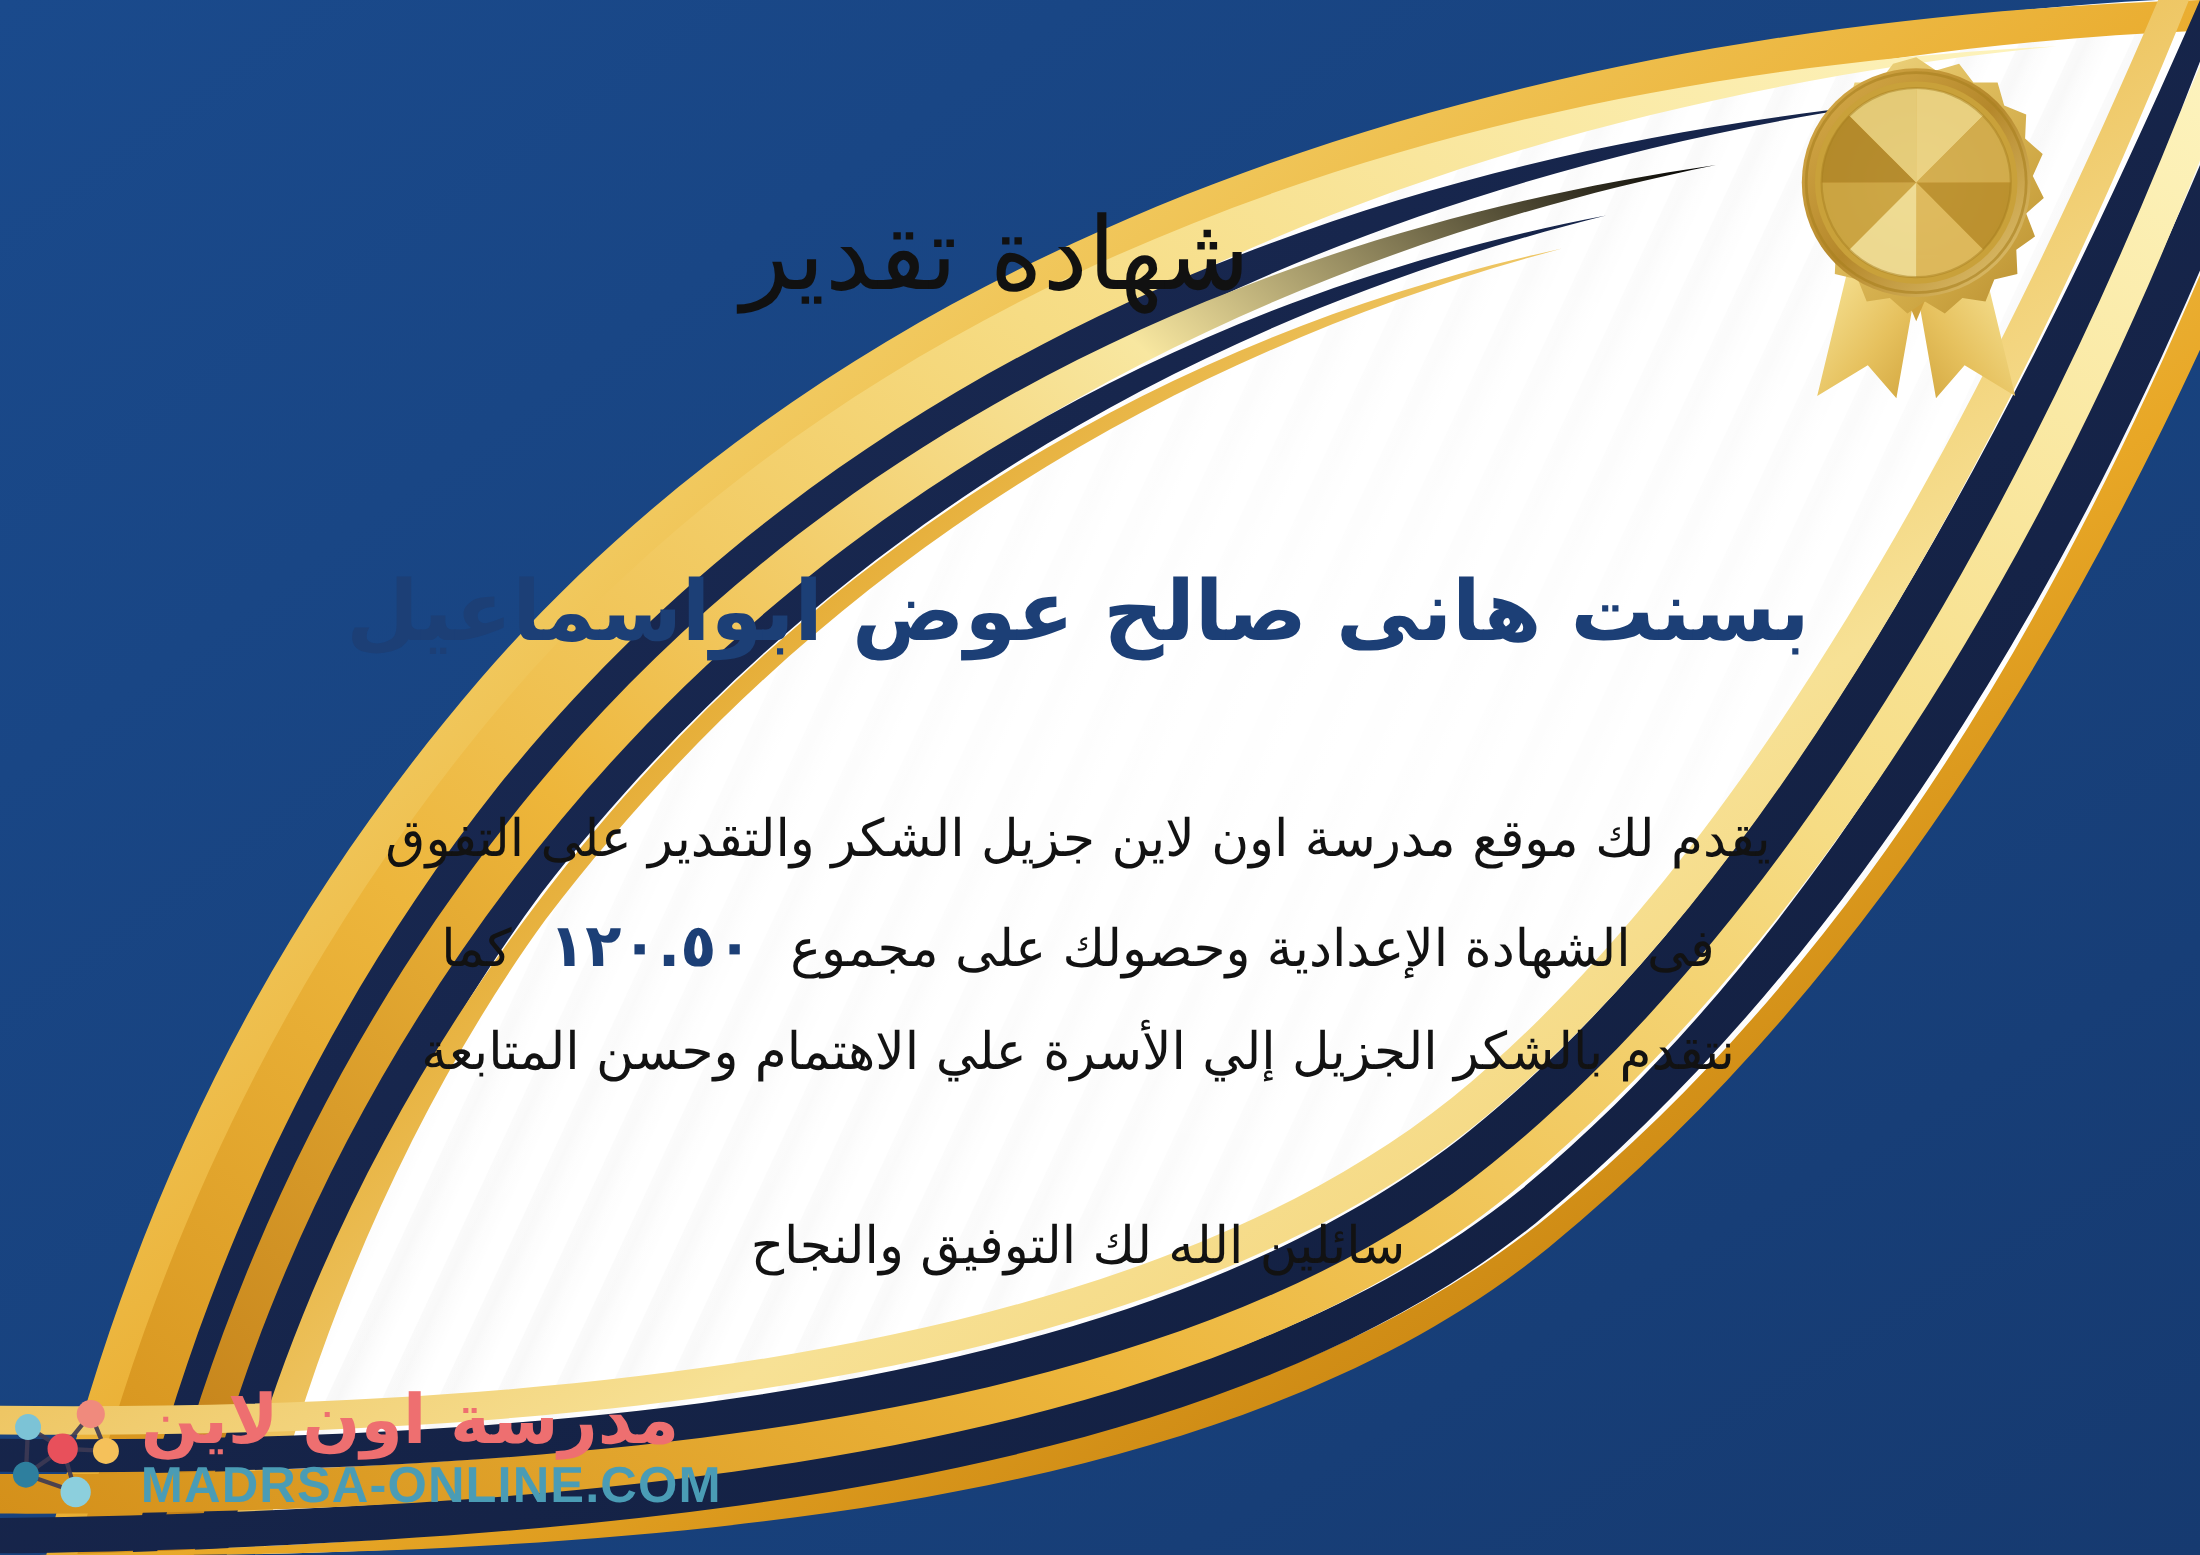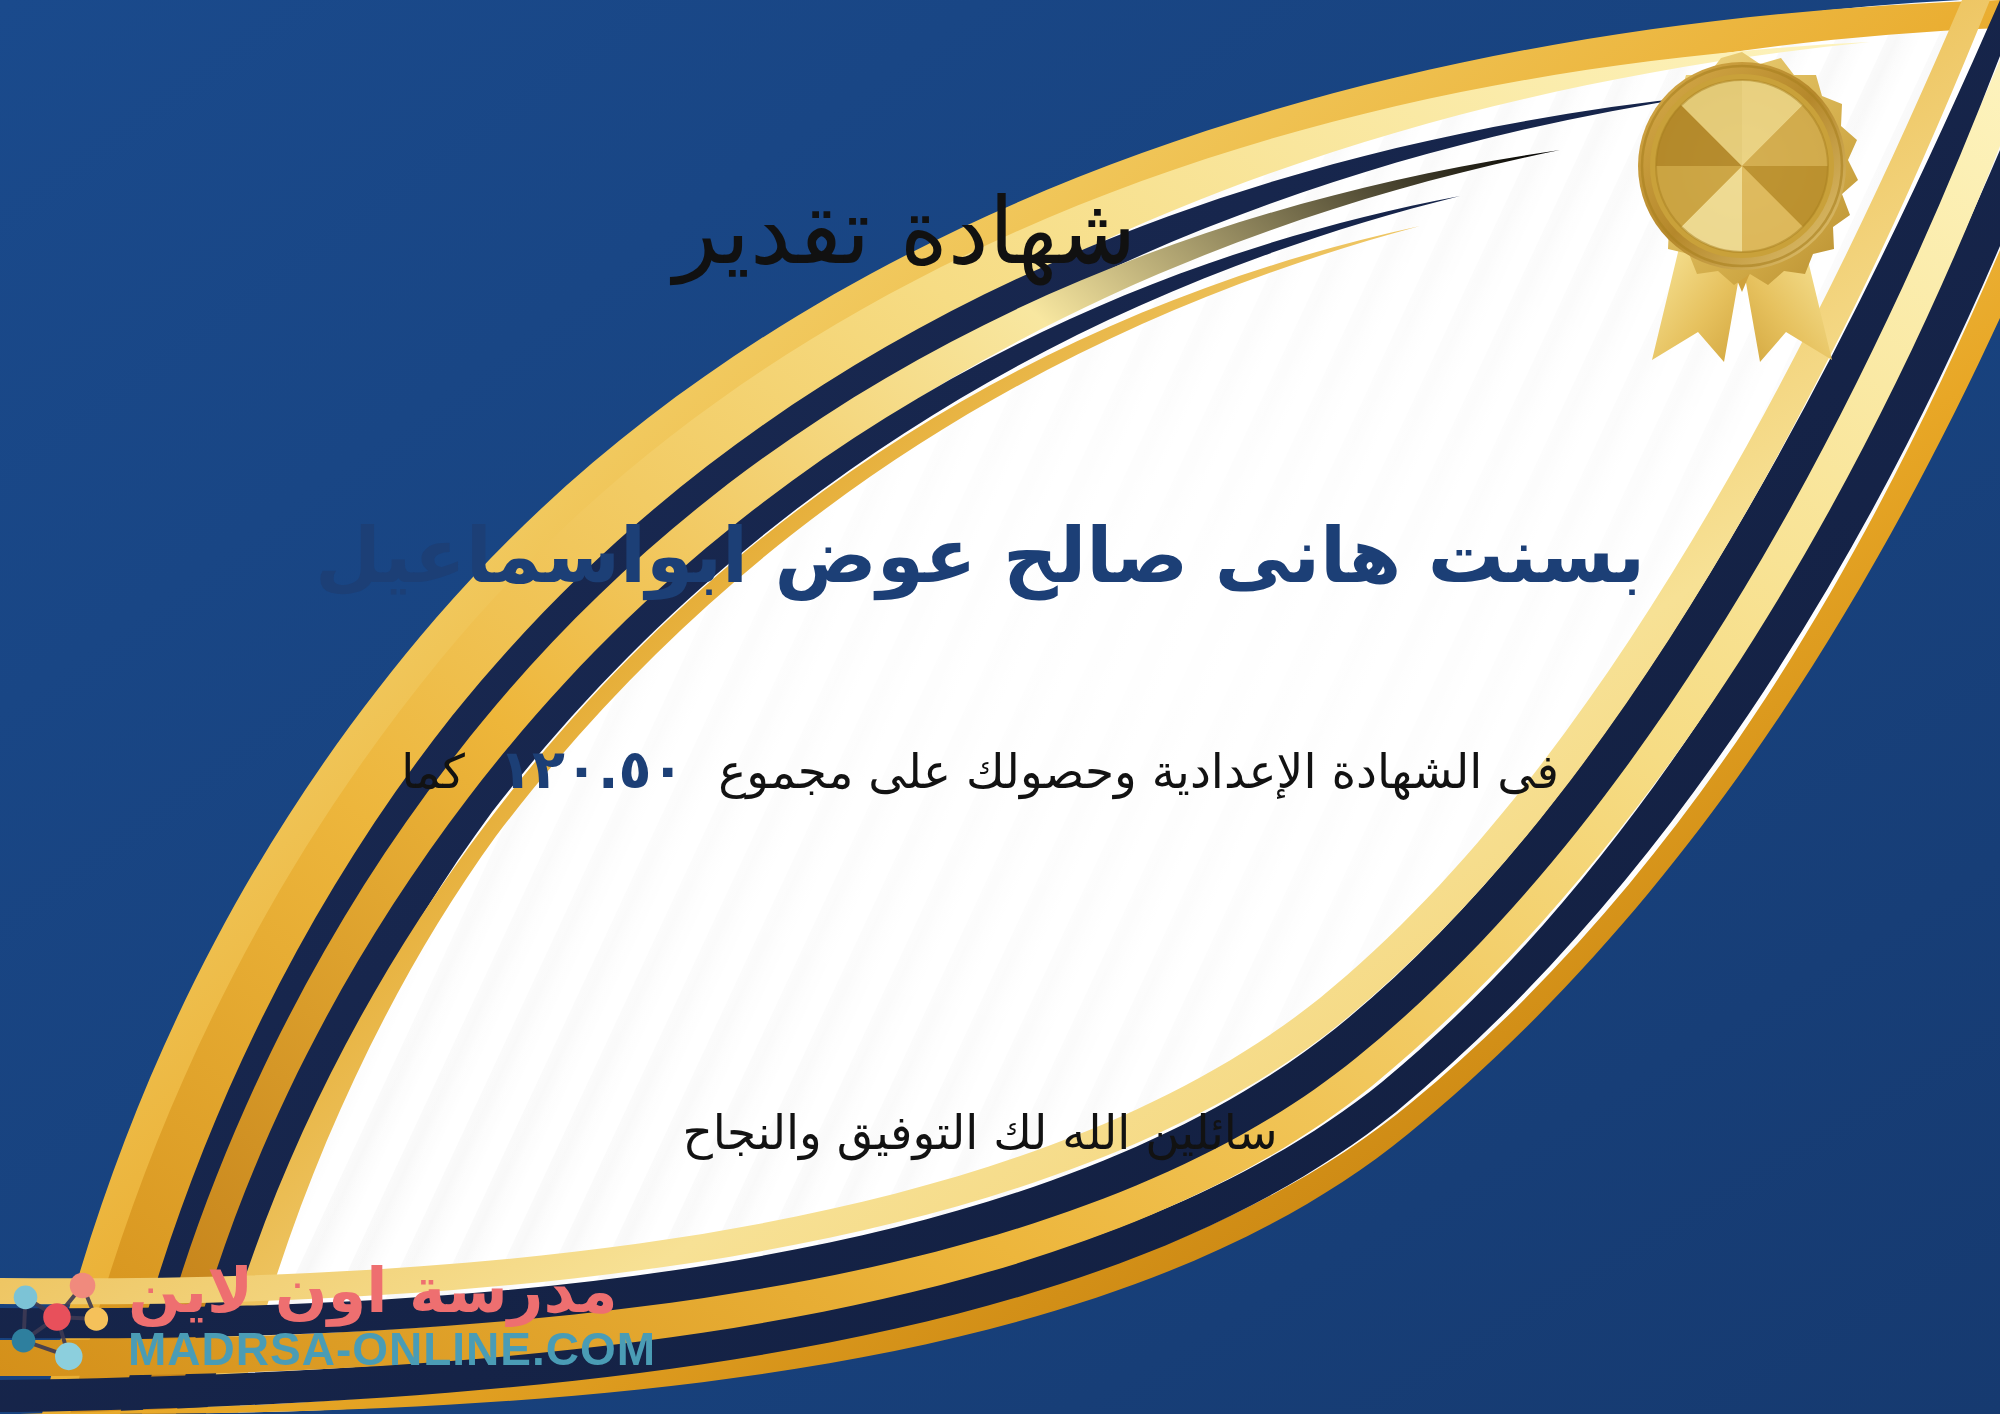--- a/index.html
+++ b/index.html
@@ -380,25 +380,27 @@
     </g>
   </svg>
 
   <div class="content">
 
     <h1 class="title">شهادة تقدير</h1>
 
     <div class="recipient-name">بسنت هانى صالح عوض ابواسماعيل</div>
 
     <div class="body-block">
+      <span class="body-line">يقدم لك موقع مدرسة اون لاين جزيل الشكر  والتقدير على التفوق</span>
 
       <span class="body-line">
         <span>فى الشهادة الإعدادية وحصولك على مجموع</span><span class="grade-value">١٢٠.٥٠</span><span>كما</span>
       </span>
 
+      <span class="body-line">نتقدم  بالشكر الجزيل إلي الأسرة علي الاهتمام وحسن المتابعة</span>
     </div>
 
     <div class="closing-line">سائلين الله لك التوفيق  والنجاح</div>
   </div>
 
   <div class="brand-logo">
     <svg class="brand-mark" viewBox="0 0 120 120">
       <g stroke="#3d3a54" stroke-width="4" fill="none" opacity="0.9">
         <line x1="30" y1="38" x2="62" y2="58"></line>
         <line x1="62" y1="58" x2="88" y2="26"></line>

